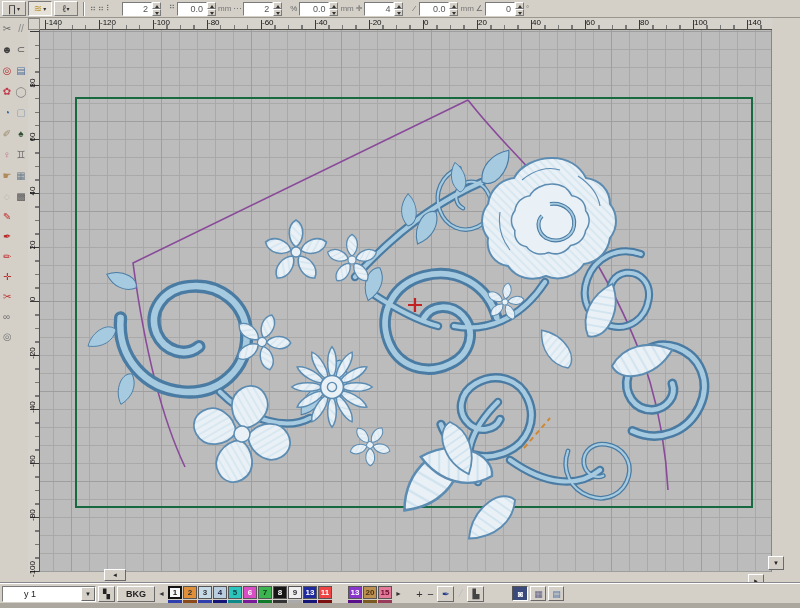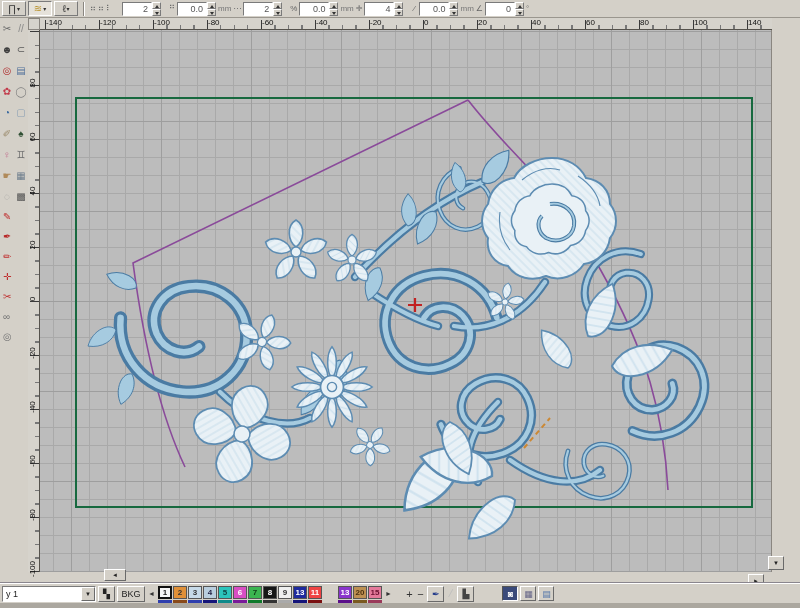--- a/index.html
+++ b/index.html
@@ -77,26 +77,26 @@
     text-shadow:-1px -1px 1px rgba(0,0,0,.55), 2px 2px 2px rgba(255,255,255,.95);}
 
   
   .sbtn{position:absolute;background:var(--chrome);border:1px solid;border-color:#fff #6a6a6a #6a6a6a #fff;
     font-size:6px;display:flex;align-items:center;justify-content:center;color:#222;z-index:35;}
 
   
   .statusbar{position:absolute;left:0;top:583px;width:800px;height:20px;background:var(--chrome);
     border-top:1px solid #fff;box-shadow:0 -1px 0 #8a868e;display:flex;align-items:center;padding:0 2px;gap:2px;z-index:40;}
   .combo{width:94px;height:16px;background:#fff;border:1px solid;border-color:#7a7a7a #fff #fff #7a7a7a;
-    display:flex;align-items:center;font-size:9px;padding-left:3px;position:relative;}
+    display:flex;align-items:center;font-size:9px;padding-left:21px;position:relative;}
   .combo .cdd{margin-left:auto;width:14px;height:100%;background:var(--chrome);border:1px solid;border-color:#fff #6a6a6a #6a6a6a #fff;
     display:flex;align-items:center;justify-content:center;font-size:6px;}
   .sq-btn{height:16px;border:1px solid;border-color:#fff #6a6a6a #6a6a6a #fff;background:var(--chrome);
     display:flex;align-items:center;justify-content:center;font-size:9px;padding:0 4px;}
-  .bkg{font-weight:normal;font-size:9px;width:28px;}
+  .bkg{font-weight:bold;font-size:9px;width:38px;}
   .pal-arrow{width:9px;height:14px;border:none;background:none;font-size:7px;display:flex;align-items:center;justify-content:center;color:#333;}
   .swatches{display:flex;gap:1px;align-items:flex-start;}
   .sw{width:14px;height:16px;position:relative;cursor:pointer;}
   .sw .chip{width:14px;height:13px;border:1px solid #555;display:flex;align-items:center;justify-content:center;font-size:8px;font-weight:bold;}
   .sw.sel .chip{border:2px solid #111;}
   .sw .bar{height:3px;margin-top:1px;width:14px;}
   .spacer{width:8px;}
   .view-group{display:flex;gap:2px;margin-left:26px;}
   .view-btn{width:16px;height:15px;}
   .view-btn.sel{border-color:#555 #fff #fff #555;background:#3a4a7a;color:#fff;}

